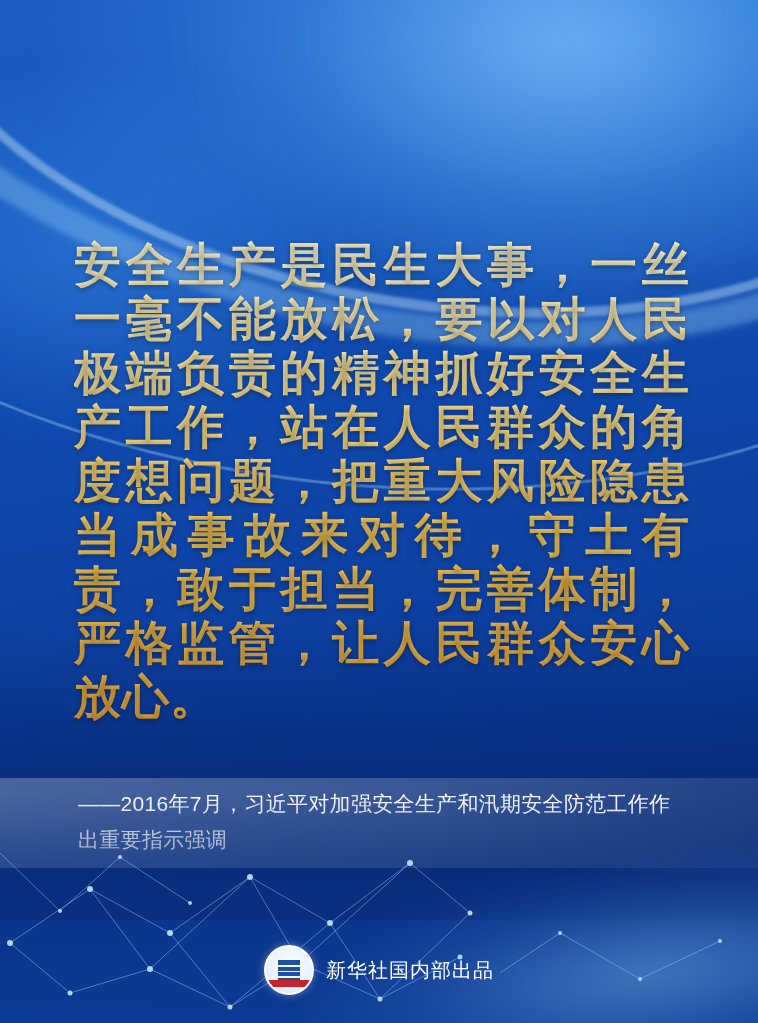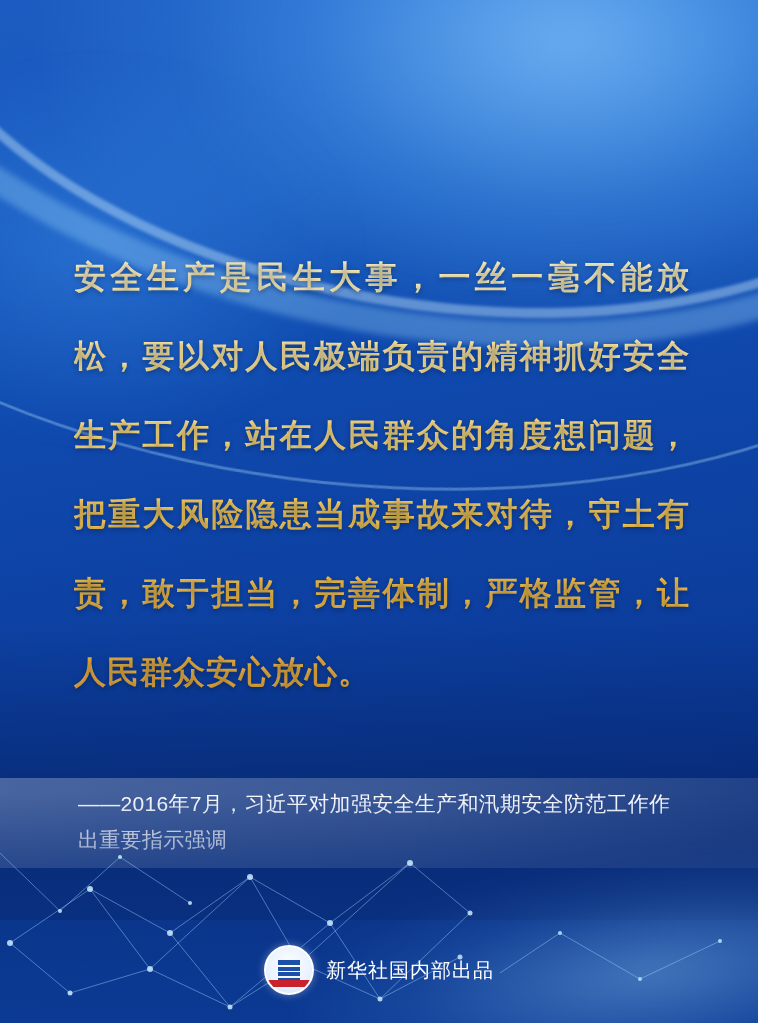--- a/index.html
+++ b/index.html
@@ -90,22 +90,22 @@
   }
 
   
   .quote {
     position: absolute;
     left: 74px;
     top: 238px;
     width: 616px;
     font-family: Liberation Serif, serif;
     font-weight: bold;
-    font-size: 32px;
-    line-height: 79px;
+    font-size: 47px;
+    line-height: 54px;
     letter-spacing: 1px;
     color: #ffe08a;
     background: linear-gradient(180deg, #fff7cf 0%, #ffe48f 35%, #f8c955 62%, #e8a93a 100%);
     -webkit-background-clip: text;
     background-clip: text;
     -webkit-text-fill-color: transparent;
     text-shadow: 0 2px 5px rgba(0,0,0,0.30);
     text-align: justify;
   }
 

